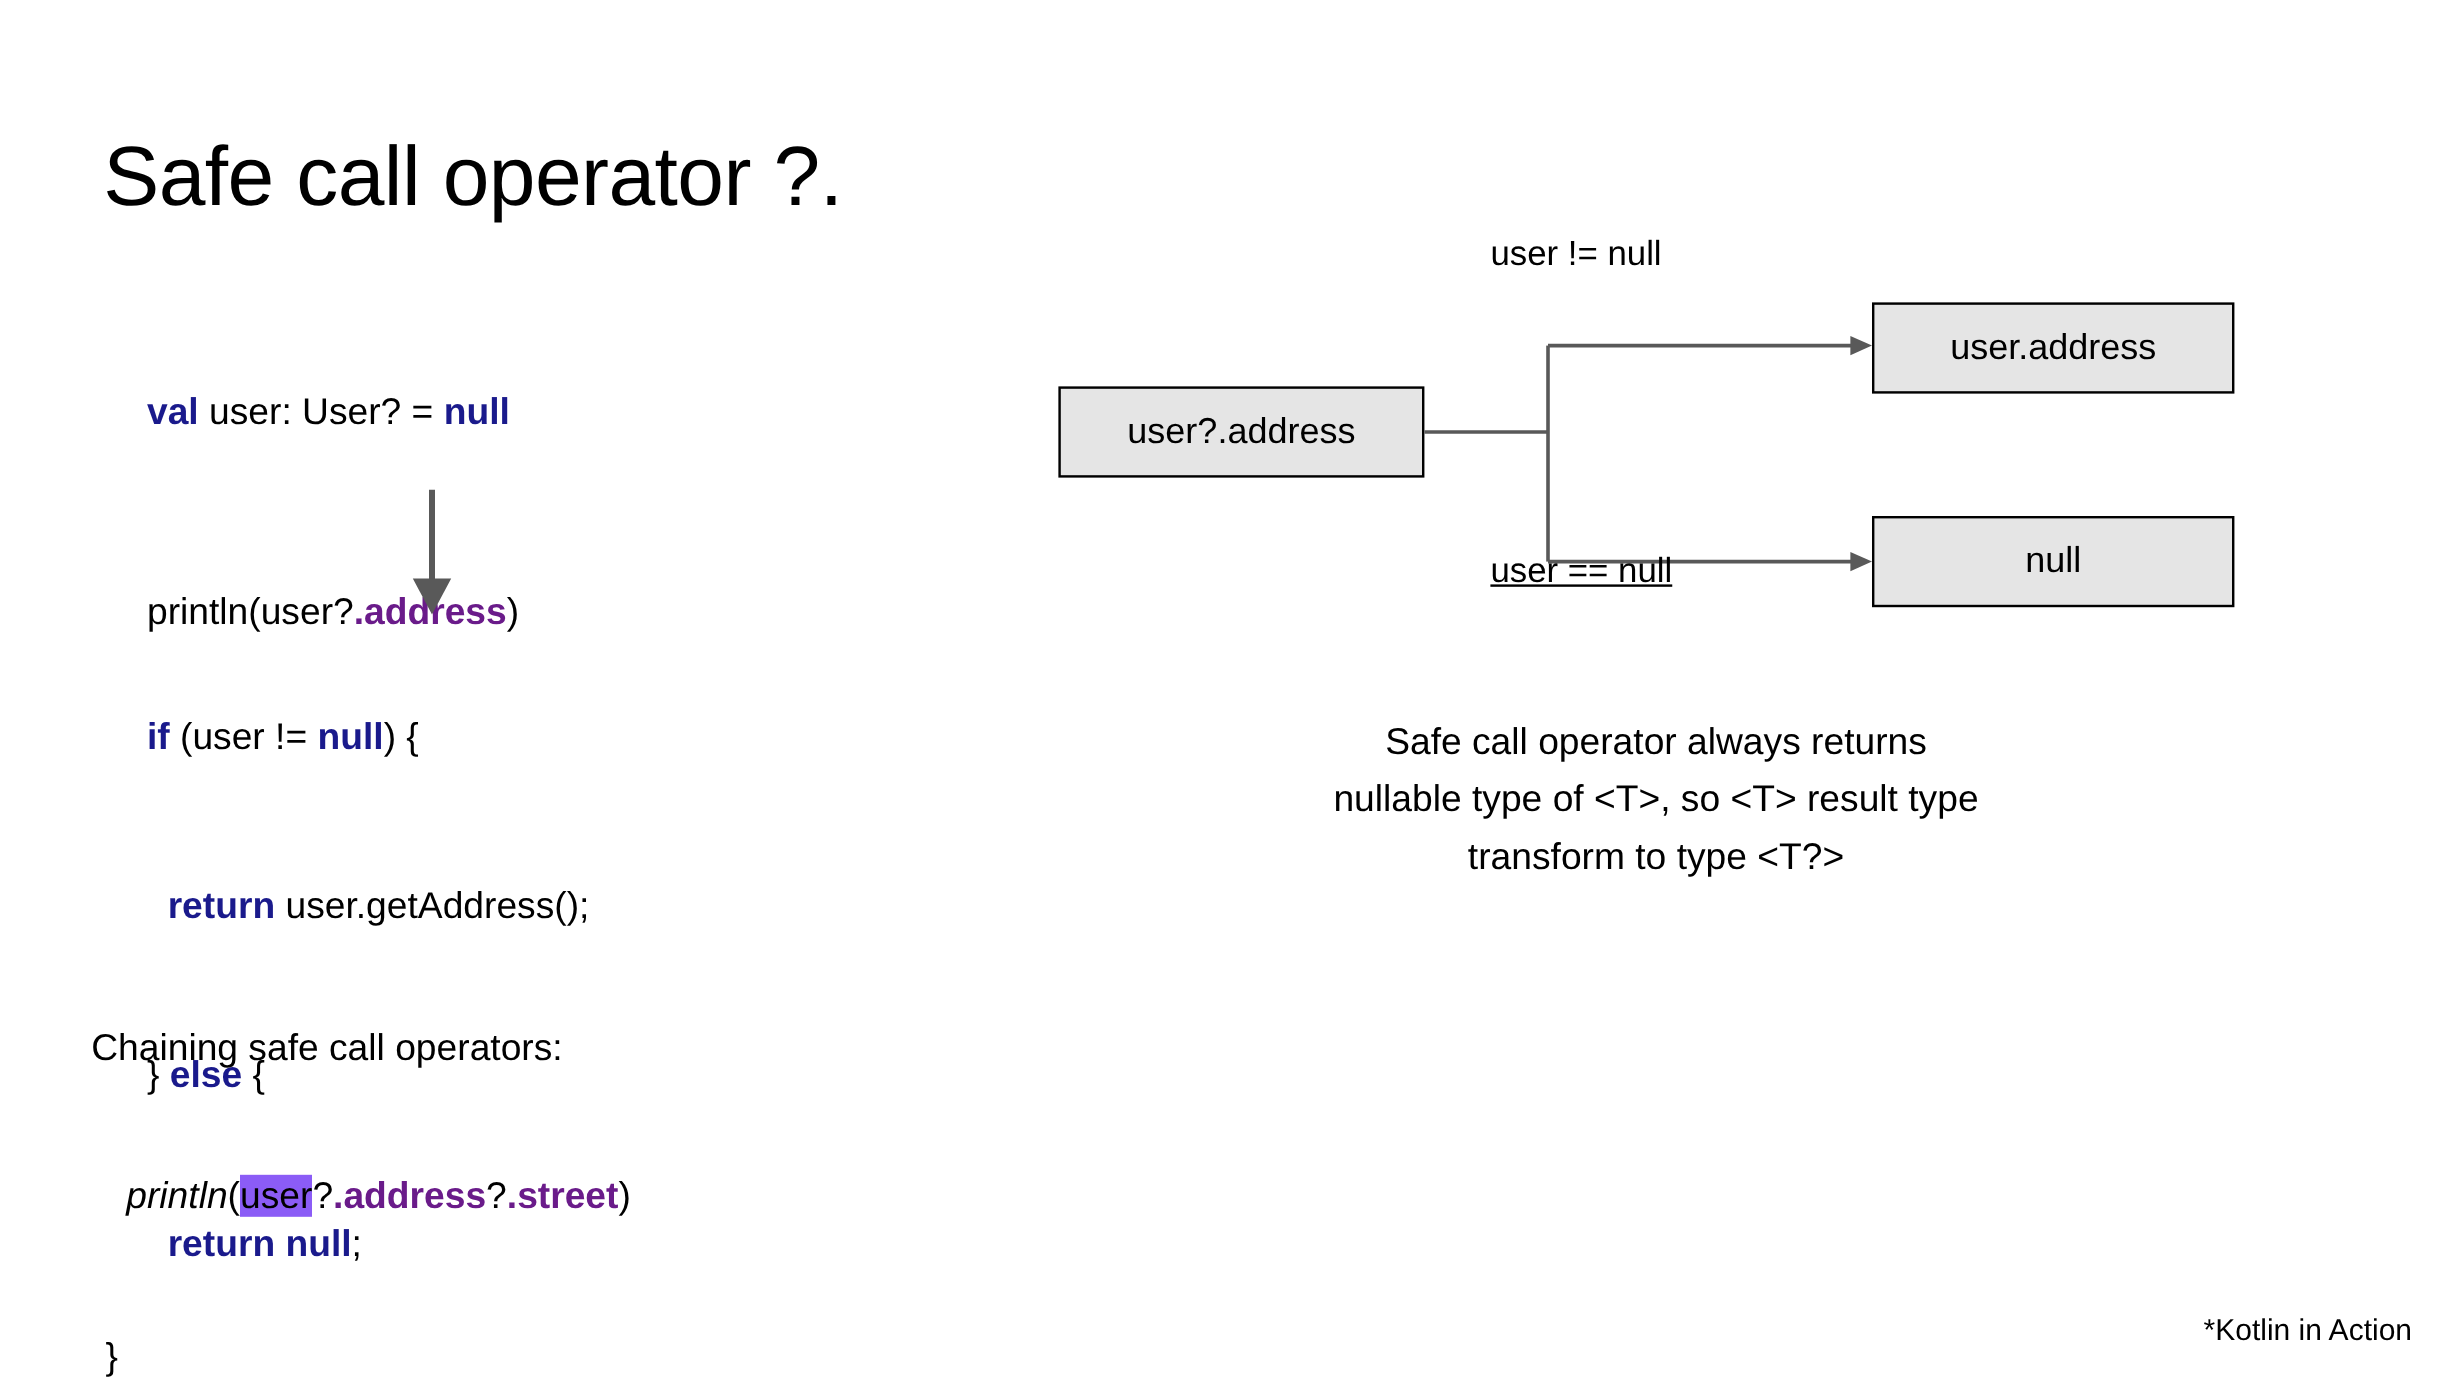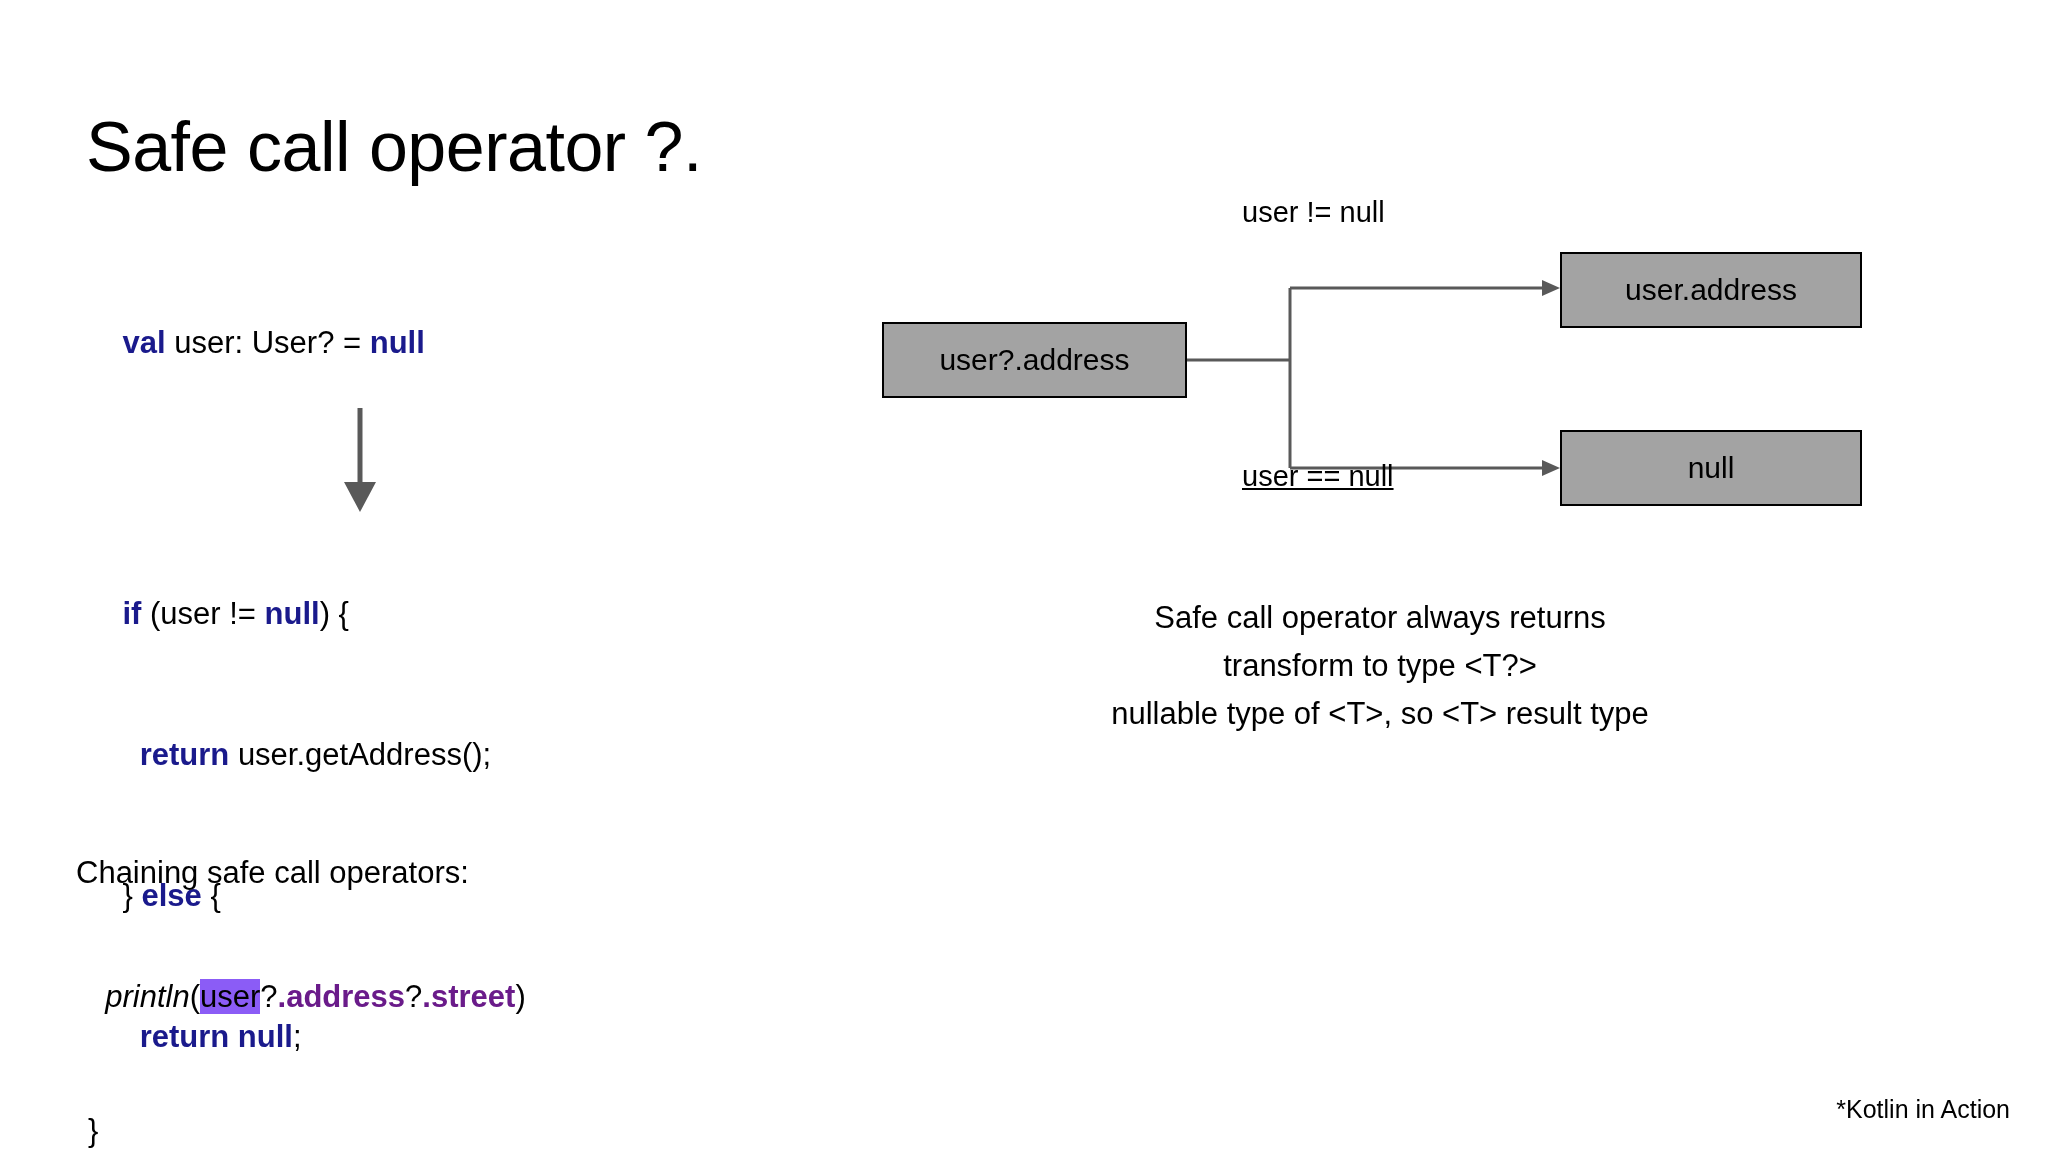--- a/index.html
+++ b/index.html
@@ -88,21 +88,21 @@
   .diagram {
     position: absolute;
     left: 860px;
     top: 230px;
     width: 1110px;
     height: 320px;
   }
   .dbox {
     position: absolute;
     border: 2px solid #000000;
-    background: #a3a3a3;
+    background: #e5e5e5;
     display: flex;
     align-items: center;
     justify-content: center;
     font-size: 30px;
     color: #000000;
     box-sizing: border-box;
     white-space: nowrap;
   }
   #box-source { left: 22px;  top: 92px;  width: 305px; height: 76px; }
   #box-true   { left: 700px; top: 22px;  width: 302px; height: 76px; }
@@ -153,20 +153,23 @@
 <div class="slide-title">Safe call operator ?.</div>
 
 <div class="code-col">
 
   <div class="code-line">
     <span class="kw">val</span><span> user: User? = </span><span class="kw">null</span>
   </div>
 
   <div class="gap-sm"></div>
 
+  <div class="code-line">
+    <span>println(user?</span><span class="prop">.address</span><span>)</span>
+  </div>
 </div>
 
 <div class="down-arrow-wrap">
   <svg width="60" height="105" viewBox="0 0 60 105" aria-hidden="true">
     <line x1="30" y1="0" x2="30" y2="82" stroke="#595959" stroke-width="5"></line>
     <polygon points="30,104 14,74 46,74" fill="#595959"></polygon>
   </svg>
 </div>
 
 <div class="code-col" style="top:543px;">
@@ -209,17 +212,17 @@
   <div class="dbox" id="box-source">user?.address</div>
   <div class="dbox" id="box-true">user.address</div>
   <div class="dbox" id="box-false">null</div>
 
   <div class="edge-label" id="label-true">user != null</div>
   <div class="edge-label" id="label-false">user == null</div>
 </div>
 
 <div class="diagram-caption">
   <div>Safe call operator always returns</div>
+  <div>nullable type of &lt;T&gt;, so &lt;T&gt; result type</div>
   <div>transform to type &lt;T?&gt;</div>
-  <div>nullable type of &lt;T&gt;, so &lt;T&gt; result type</div>
 </div>
 
 <div class="footnote">*Kotlin in Action</div>
 
 </body></html>

